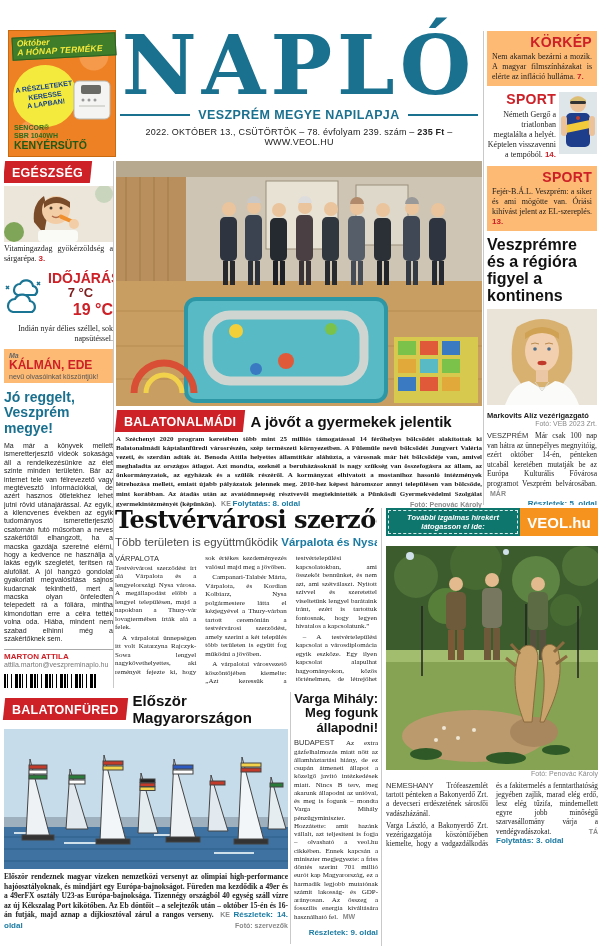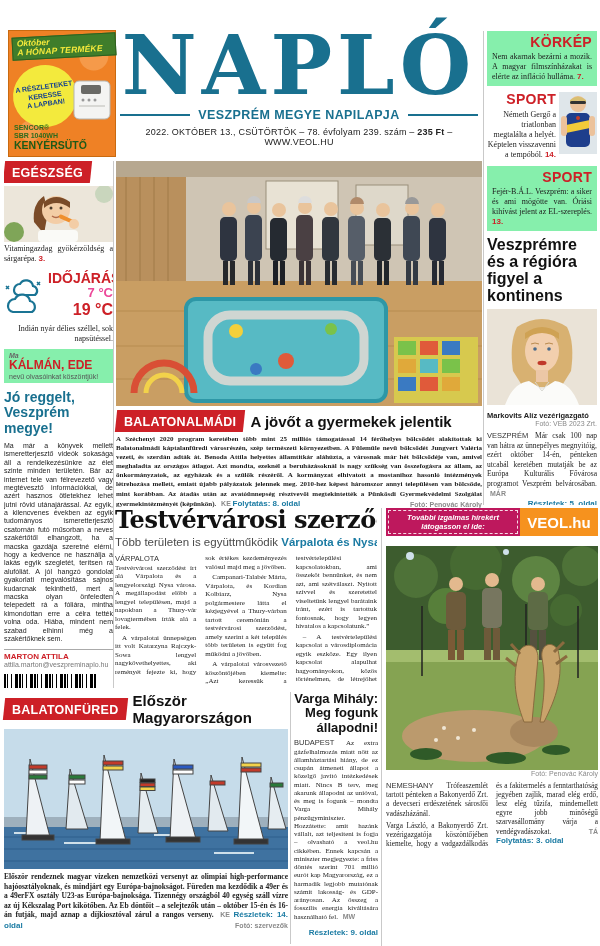--- a/index.html
+++ b/index.html
@@ -30,21 +30,21 @@
         font-size:82px;line-height:1.0;letter-spacing:5px;}
   .subtitle-row{display:flex;align-items:center;gap:8px;margin-top:2px;}
   .hline{flex:1;height:2px;background:#19708f;}
   .subtitle{font-family:"Liberation Sans",sans-serif;font-weight:bold;color:#19708f;font-size:12.5px;letter-spacing:.4px;}
   .dateline{margin-top:5px;font-family:"Liberation Sans",sans-serif;font-size:9px;color:#222;letter-spacing:.2px;}
   .dateline b{font-weight:bold;}
 
   
   .vdiv{position:absolute;width:1px;background:#c9c9c9;}
   .right-rail{position:absolute;left:487px;top:31px;width:110px;height:474px;overflow:hidden;}
-  .beige{background:#86efac;}
+  .beige{background:#fdba74;}
   .rail-box{padding:4px 5px;margin-bottom:6px;}
   .sec-label{font-family:"Liberation Sans",sans-serif;font-weight:800;color:#cd2027;font-size:14px;
              text-align:right;letter-spacing:.3px;line-height:1.1;}
   .rail-text{font-size:8px;line-height:1.25;text-align:justify;margin-top:2px;}
   .pageref{color:#cd2027;font-weight:bold;font-family:"Liberation Sans",sans-serif;}
   .sport1{display:flex;gap:3px;margin-bottom:6px;}
   .sport1-text{flex:1;font-size:8px;line-height:1.25;text-align:right;margin-top:2px;}
   .rail-headline{font-family:"Liberation Sans",sans-serif;font-weight:800;font-size:16px;line-height:1.06;
                  color:#111;margin:6px 0 4px 0;}
   .photo-caption{font-family:"Liberation Sans",sans-serif;font-weight:bold;font-size:7.5px;color:#222;margin-top:2px;line-height:1.2;}
@@ -55,21 +55,21 @@
   .ref{font-family:"Liberation Sans",sans-serif;font-weight:bold;font-size:8px;color:#1b7ba3;text-align:right;}
 
   .left-rail{position:absolute;left:4px;top:161px;width:109px;height:527px;overflow:hidden;}
   .tag-skew{background:#cd2027;display:inline-block;transform:skewX(-6deg);padding:2px 8px;}
   .tag-skew>span{display:inline-block;transform:skewX(6deg);color:#fff;
                  font-family:"Liberation Sans",sans-serif;font-weight:bold;font-size:12.5px;letter-spacing:.3px;}
   .lr-caption{font-size:8px;line-height:1.25;margin-top:2px;text-align:justify;}
   .weather{position:relative;margin-top:6px;padding-left:44px;min-height:52px;}
   .weather-icon{position:absolute;left:0;top:6px;}
   .weather-label{font-family:"Liberation Sans",sans-serif;font-weight:800;color:#cd2027;font-size:14px;text-align:right;}
-  .temp-low{font-family:"Liberation Sans",sans-serif;font-weight:800;color:#ec4899;font-size:13px;text-align:right;line-height:1.15;}
+  .temp-low{font-family:"Liberation Sans",sans-serif;font-weight:800;color:#7f1d1d;font-size:13px;text-align:center;line-height:1.15;}
   .temp-high{font-family:"Liberation Sans",sans-serif;font-weight:800;color:#cd2027;font-size:16px;text-align:right;line-height:1.15;}
   .weather-text{font-size:8px;line-height:1.25;text-align:right;margin-top:2px;}
   .namesday{margin-top:5px;padding:3px 5px;}
   .nd-ma{font-family:"Liberation Sans",sans-serif;font-style:italic;font-weight:bold;font-size:7px;color:#666;}
   .nd-names{font-family:"Liberation Sans",sans-serif;font-weight:800;font-size:12px;color:#cd2027;line-height:1.15;}
   .nd-suffix{font-family:"Liberation Sans",sans-serif;font-size:7px;color:#555;}
   .greeting{font-family:"Liberation Sans",sans-serif;font-weight:800;font-size:14px;color:#19708f;line-height:1.1;margin-top:7px;}
   .editorial{font-family:"Liberation Sans",sans-serif;font-size:7px;line-height:1.2;text-align:justify;color:#222;margin-top:6px;}
   .author-row{border-top:1px solid #aaa;margin-top:6px;padding-top:2px;}
   .author{font-family:"Liberation Sans",sans-serif;font-weight:bold;font-size:8px;color:#cd2027;}
@@ -90,21 +90,21 @@
   .twin-headline{font-family:"DejaVu Serif","Liberation Serif",serif;font-weight:bold;font-size:24px;
                  letter-spacing:-0.5px;color:#111;white-space:nowrap;line-height:1.0;}
   .twin-sub{font-family:"Liberation Sans",sans-serif;font-size:11.5px;color:#4a4a4a;margin-top:4px;white-space:nowrap;}
   .twin-sub .cities{color:#1b7ba3;font-weight:bold;}
   .twin-cols{margin-top:6px;height:138px;column-count:3;column-gap:9px;
              font-size:7px;line-height:1.22;text-align:justify;}
   .twin-cols p{margin:0 0 2px 0;text-indent:7px;}
   .twin-cols p.first{text-indent:0;}
 
   
-  .veol{position:absolute;left:386px;top:508px;width:212px;height:28px;display:flex;background:#be185d;text-align:right;}
+  .veol{position:absolute;left:386px;top:508px;width:212px;height:28px;display:flex;background:#0f766e;text-align:right;}
   .veol-left{flex:1;margin:2px;border:1.5px dashed rgba(255,255,255,.85);display:flex;flex-direction:column;
              align-items:center;justify-content:center;}
   .veol-left span{font-family:"Liberation Sans",sans-serif;font-weight:bold;font-style:italic;
                   color:#fff;font-size:7.5px;line-height:1.2;}
   .veol-logo{width:78px;background:#f6921e;display:flex;align-items:center;justify-content:center;
              font-family:"Liberation Sans",sans-serif;font-weight:800;color:#fff;font-size:15px;}
   .trophy{position:absolute;left:386px;top:542px;width:212px;height:400px;}
   .trophy-headline{font-family:"Liberation Sans",sans-serif;font-weight:800;font-size:18.5px;line-height:1.08;color:#111;}
   .trophy-cols{margin-top:4px;height:72px;column-count:2;column-gap:8px;font-size:7.3px;line-height:1.25;text-align:justify;}
   .trophy-cols p{margin:0 0 3px 0;}

